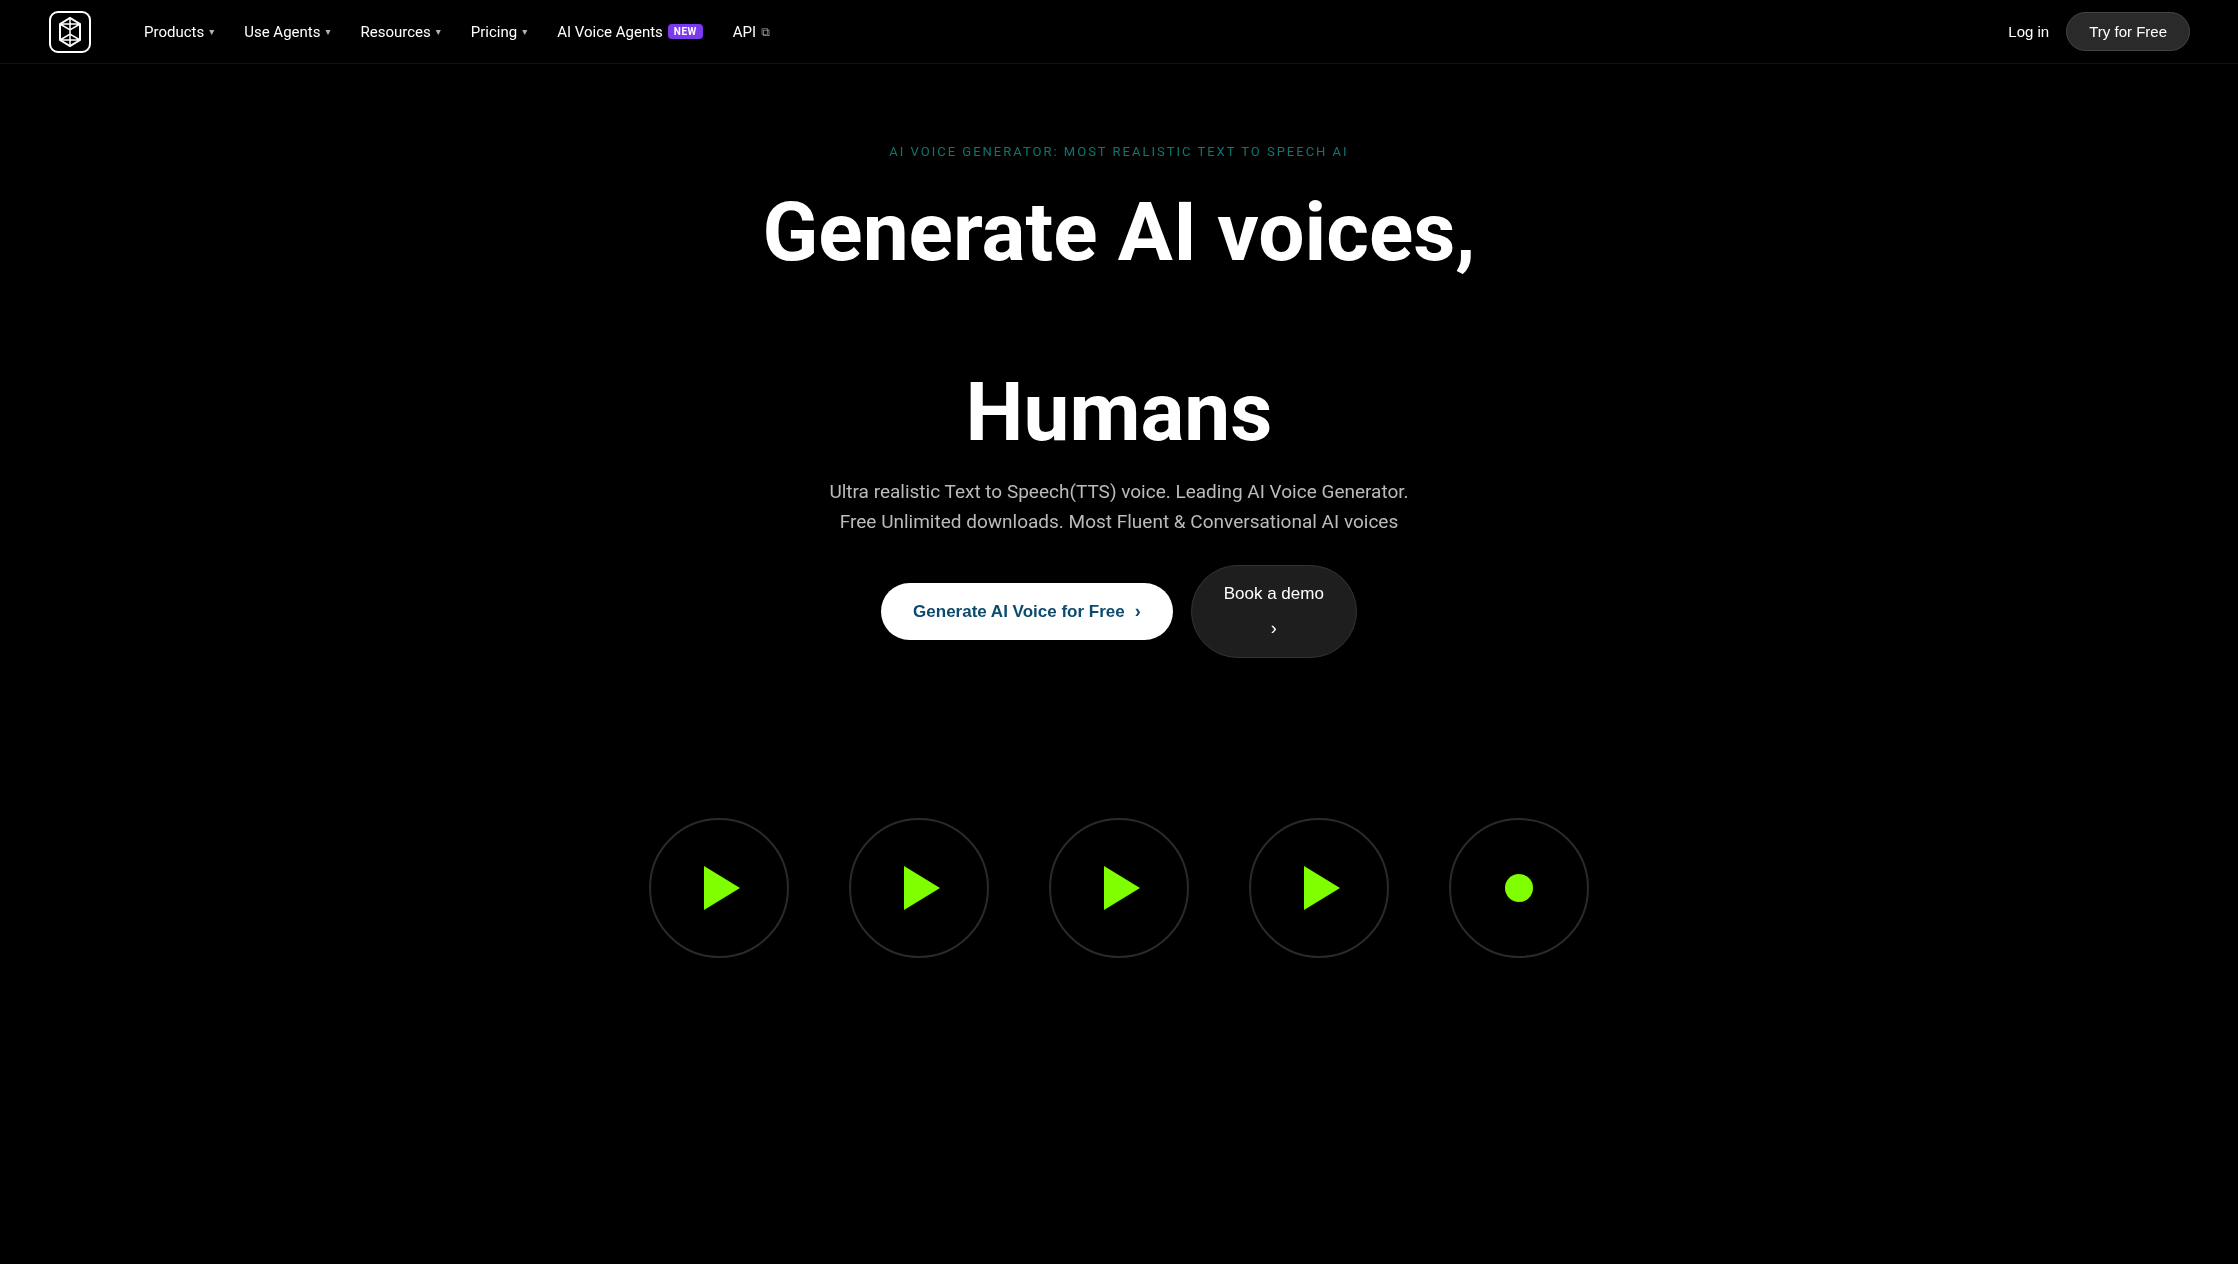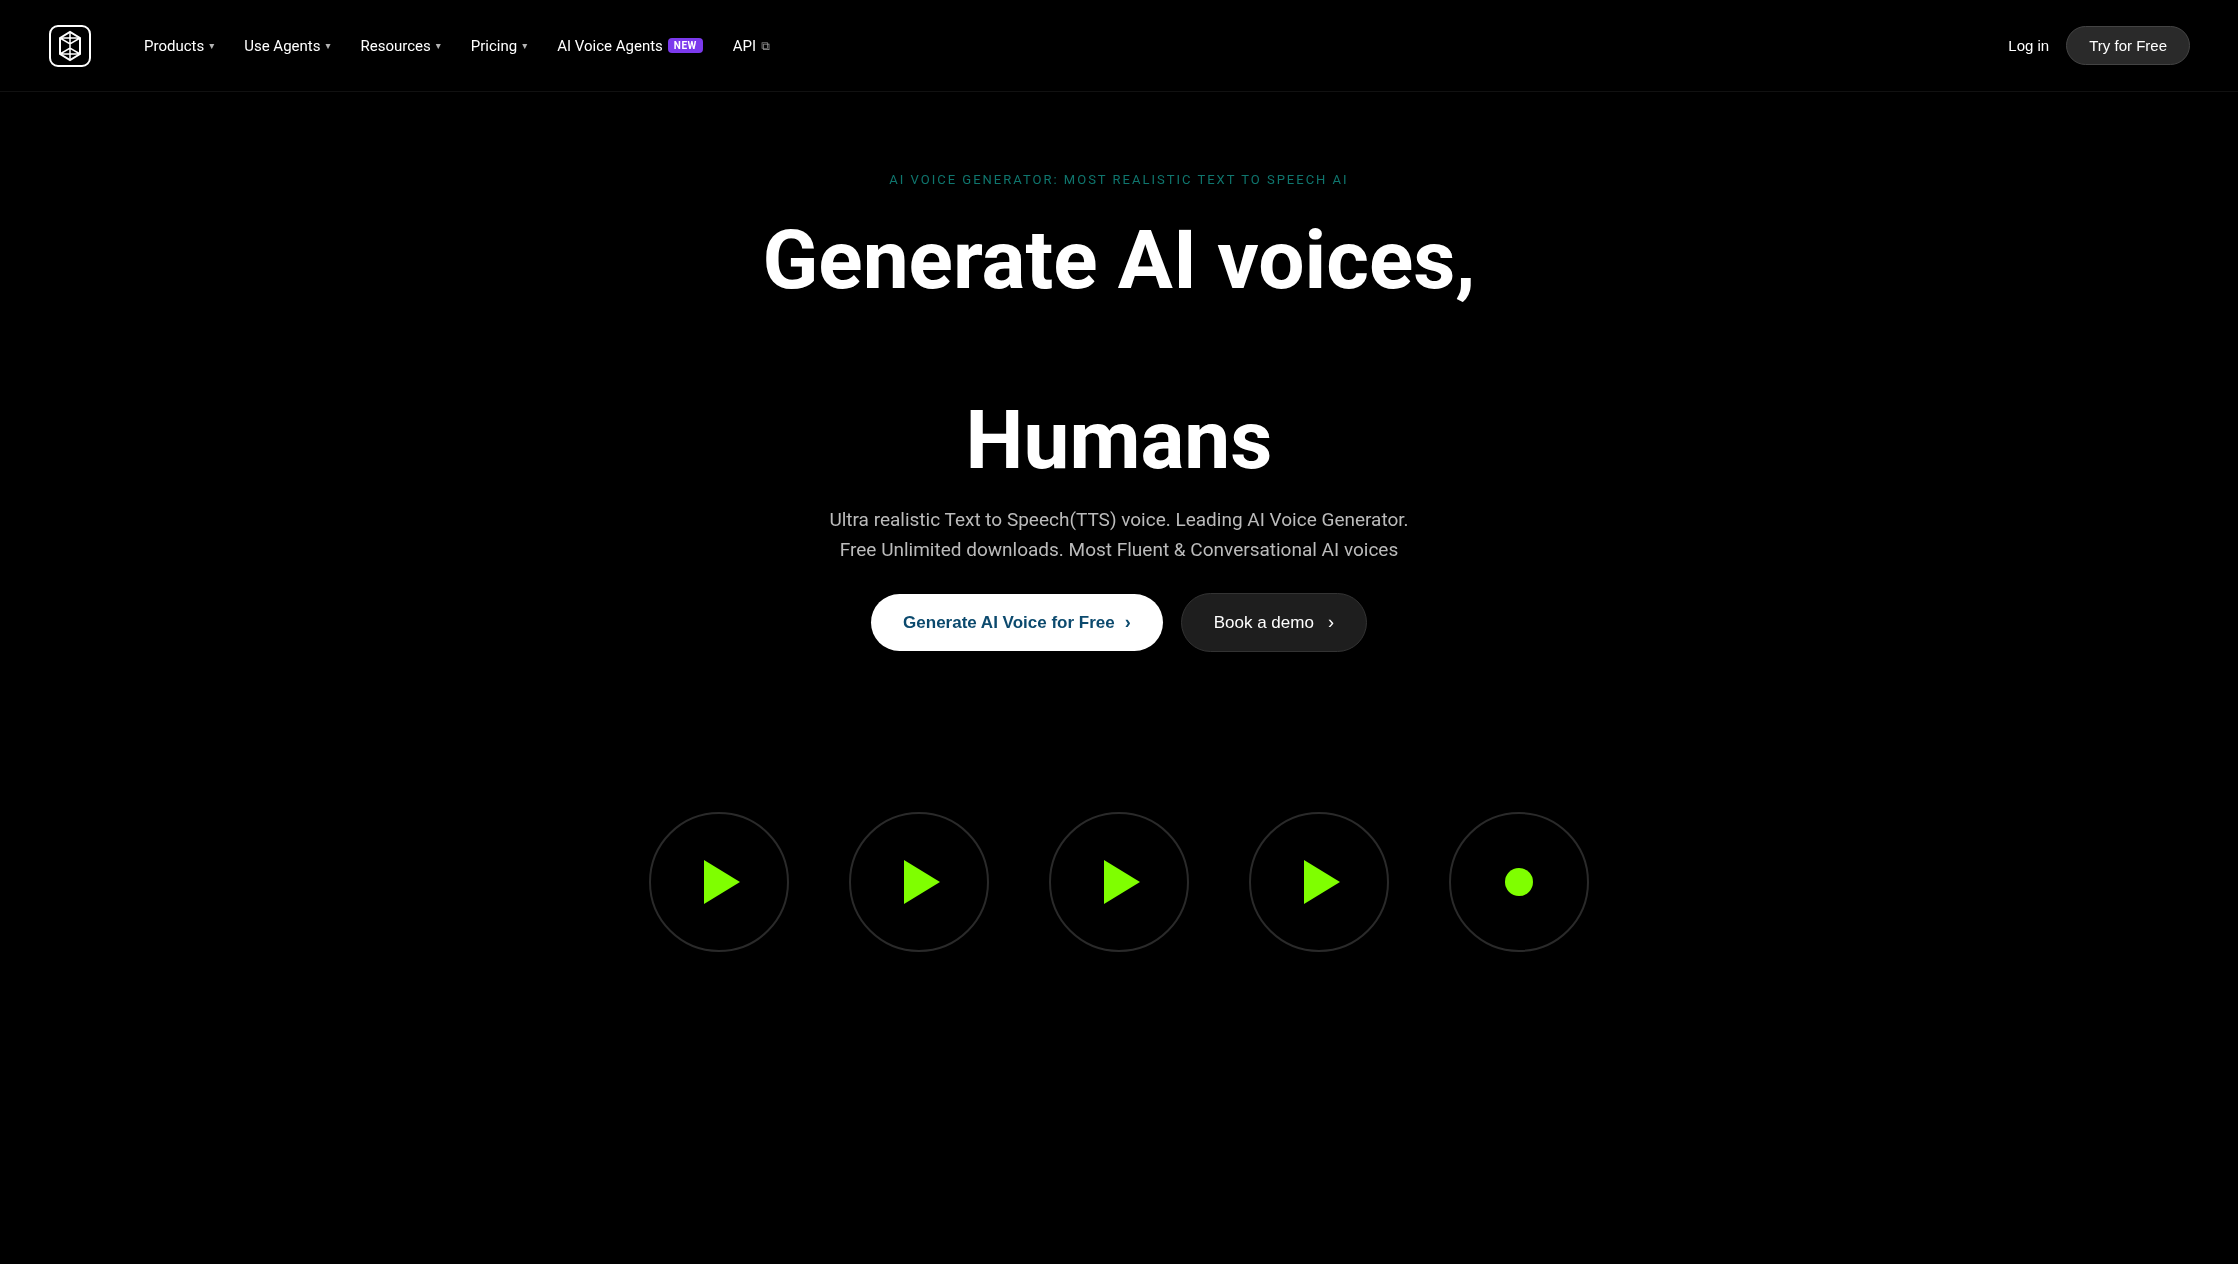--- a/index.html
+++ b/index.html
@@ -15,21 +15,21 @@
       min-height: 100vh;
       overflow-x: hidden;
     }
 
     
     nav {
       display: flex;
       align-items: center;
       justify-content: space-between;
       padding: 0 48px;
-      height: 92px;
+      height: 64px;
       position: sticky;
       top: 0;
       z-index: 100;
       background: #000;
       border-bottom: 1px solid #111;
     }
 
     .nav-left {
       display: flex;
       align-items: center;
@@ -184,20 +184,21 @@
       gap: 14px;
       background: #1e1e1e;
       color: #fff;
       border: 1px solid #333;
       font-size: 17px;
       font-weight: 500;
       padding: 18px 32px;
       border-radius: 50px;
       cursor: pointer;
       transition: background 0.2s;
+      flex-direction: column;
     }
 
     .btn-secondary .arrow {
       font-size: 18px;
     }
 
     
     .audio-row {
       display: flex;
       justify-content: center;

